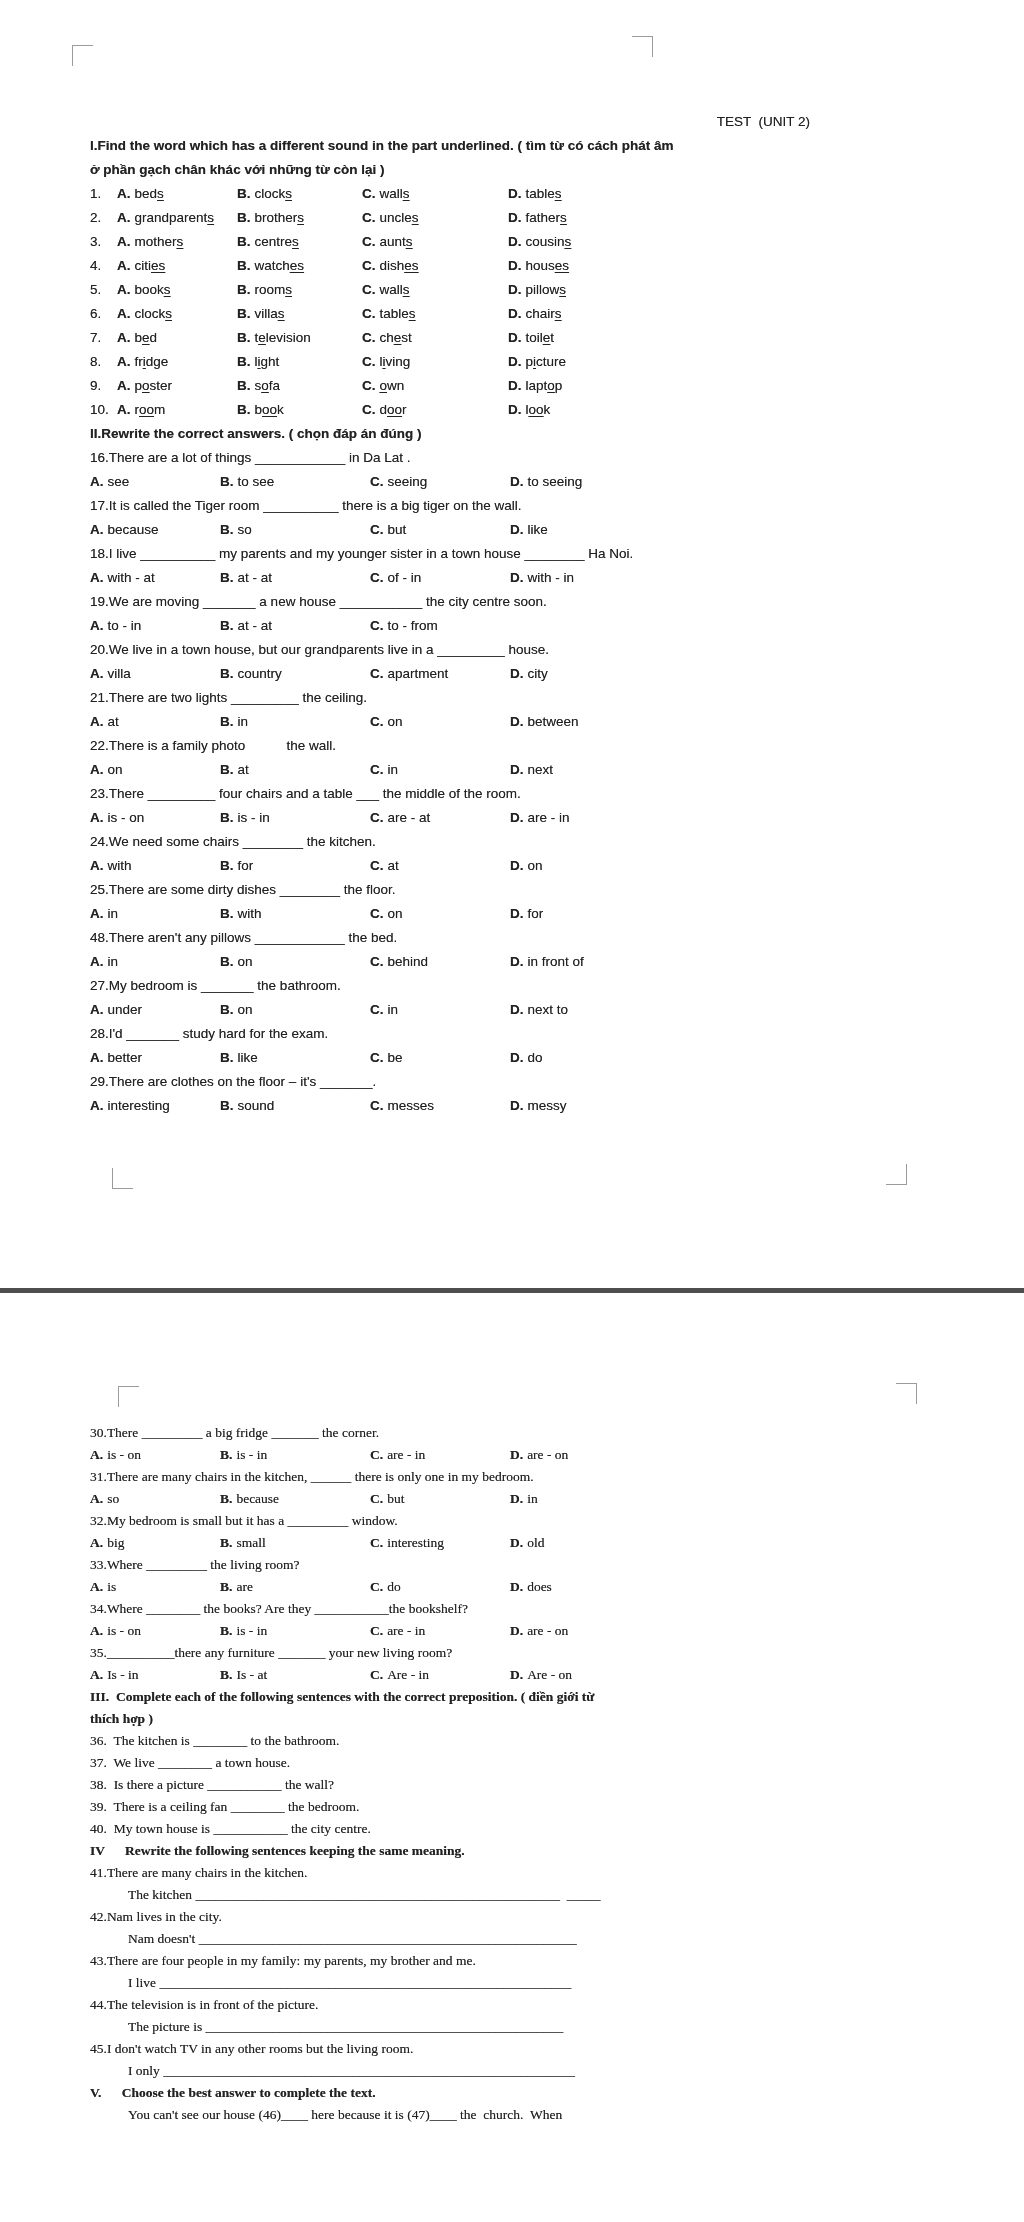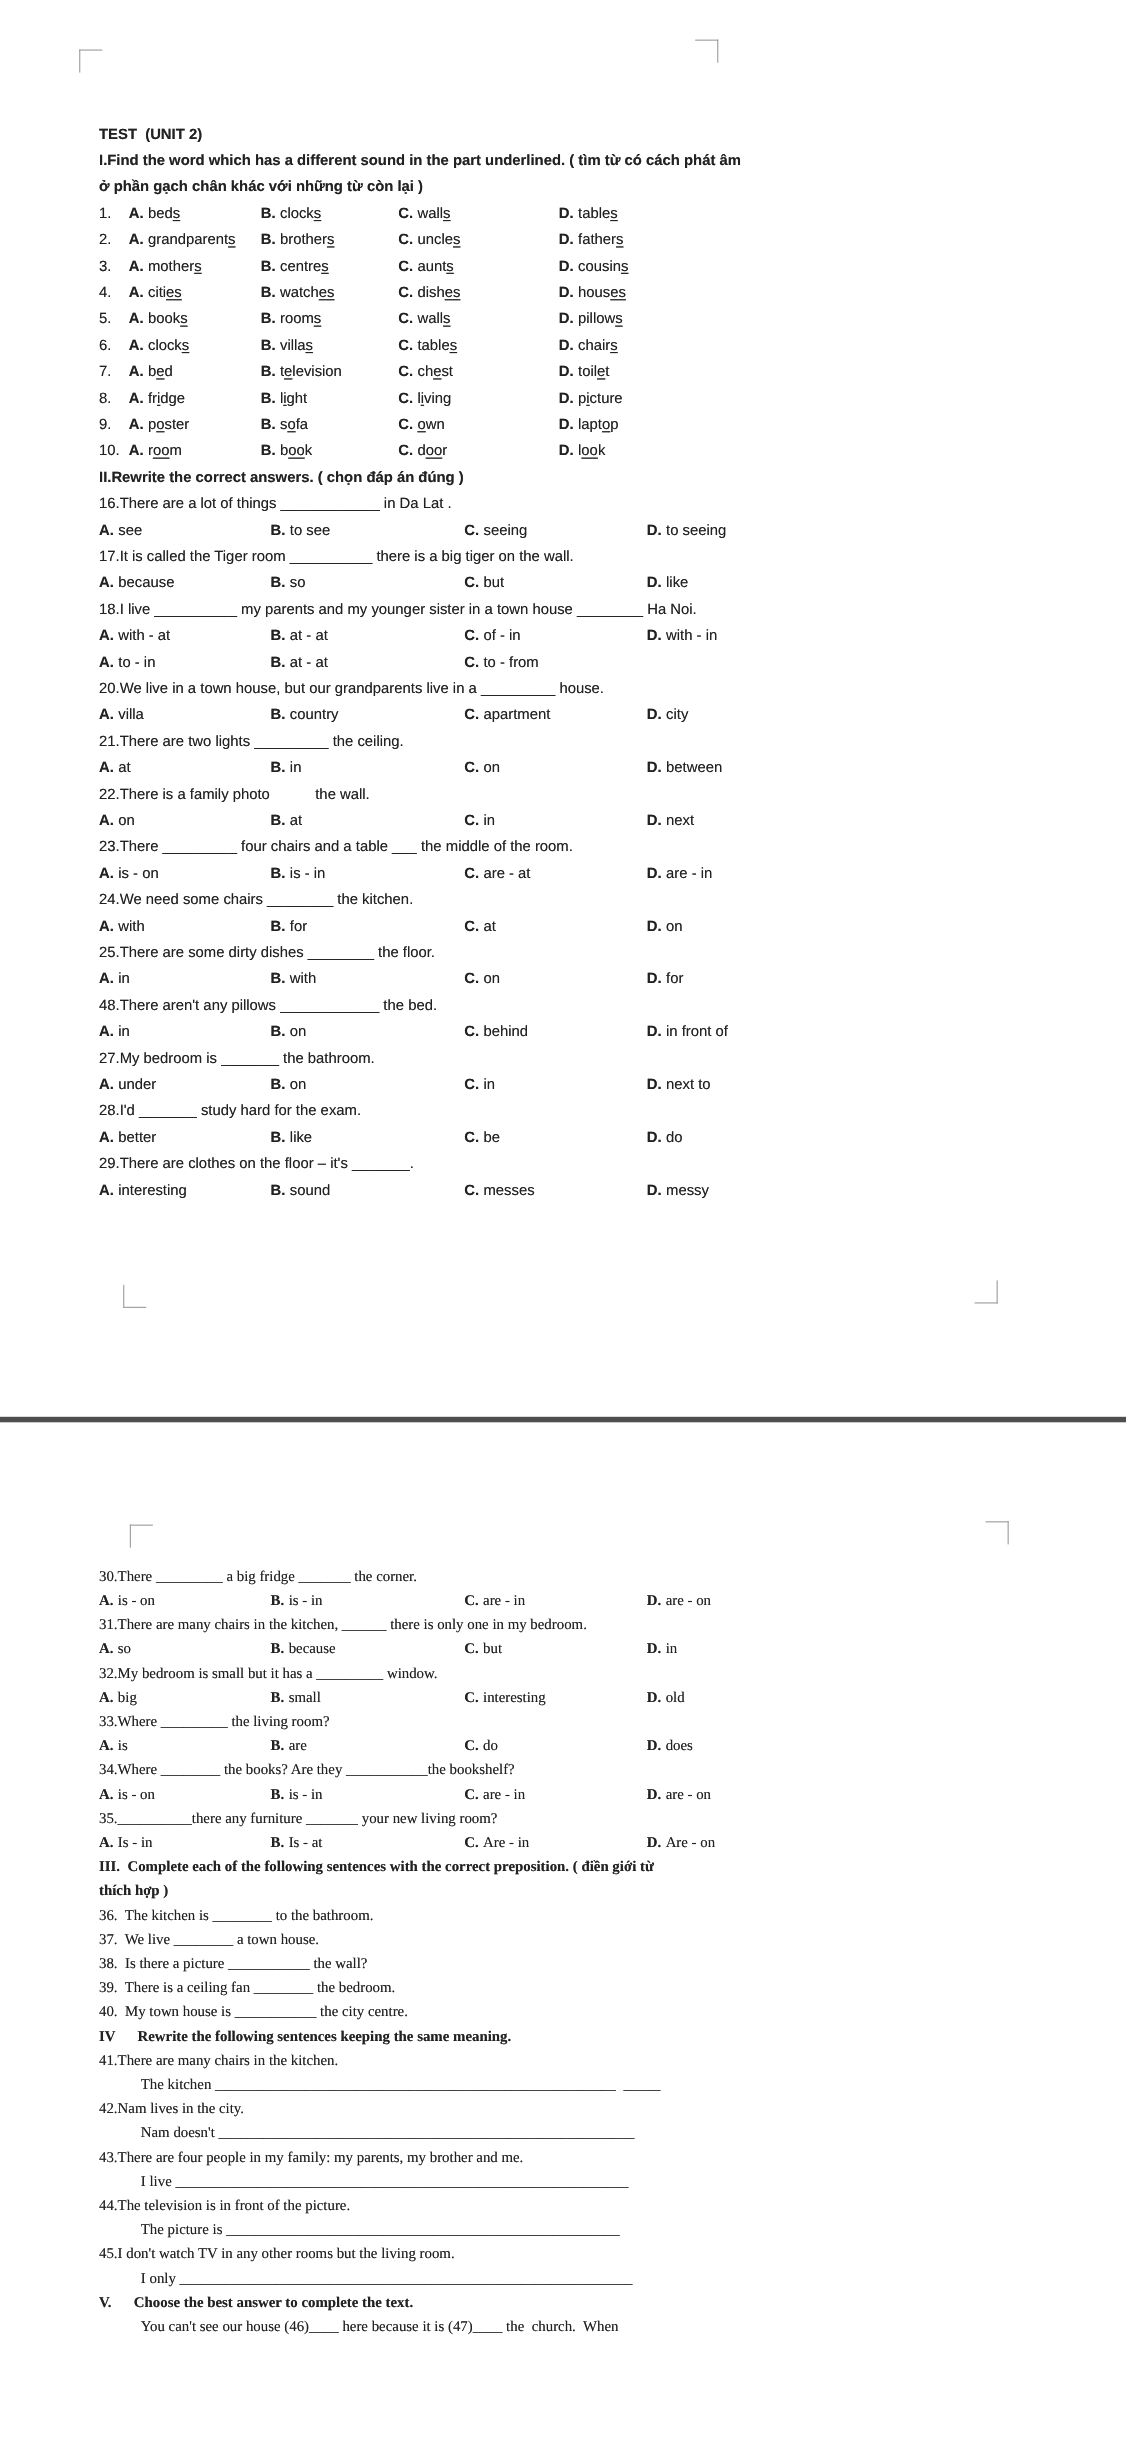--- a/index.html
+++ b/index.html
@@ -2,25 +2,25 @@
 <html><head>
 <meta charset="utf-8">
 <style>
   html,body{margin:0;padding:0;background:#ffffff;}
   .canvas{position:relative;width:1024px;height:2222px;background:#fff;overflow:hidden;
           font-family:"Liberation Sans","DejaVu Sans",sans-serif;color:#222;
           font-size:13.5px;text-shadow:0 0 .6px rgba(30,30,30,.55);}
   .page{position:absolute;left:90px;width:880px;}
   .p1{top:110px;line-height:24px;}
   .p2{top:1422px;line-height:22px;font-family:Liberation Serif, serif;}
-  .title{font-weight:bold;width:720px;text-align:left;white-space:pre-wrap;}
+  .title{font-weight:normal;width:720px;text-align:right;white-space:pre-wrap;}
   .hdg{font-weight:bold;white-space:pre-wrap;}
   .line{white-space:pre-wrap;}
   .prow{display:grid;grid-template-columns:27px 120px 125px 146px auto;}
-  .optrow{display:grid;grid-template-columns:130px 150px 140px auto;gap:26px;}
+  .optrow{display:grid;grid-template-columns:130px 150px 140px auto;}
   .opt{white-space:pre-wrap;}
   .opt b{font-weight:bold;margin-right:4px;}
   .u{text-decoration:underline;text-underline-offset:2px;}
   .ans{padding-left:38px;white-space:pre-wrap;}
   .divider{position:absolute;left:0;top:1288px;width:1024px;height:5px;background:#4e4e4e;}
   .mark{position:absolute;width:20px;height:20px;border:0 solid #9b9b9b;border-width:0;}
   .m-tl{border-top-width:1px;border-left-width:1px;}
   .m-tr{border-top-width:1px;border-right-width:1px;}
   .m-bl{border-bottom-width:1px;border-left-width:1px;}
   .m-br{border-bottom-width:1px;border-right-width:1px;}
@@ -156,20 +156,21 @@
           <div class="line">18.I live __________ my parents and my younger sister in a town house ________ Ha Noi.</div>
           <div class="optrow">
             <span class="opt"><b>A.</b><span>with - at</span></span>
             <span class="opt"><b>B.</b><span>at - at</span></span>
             <span class="opt"><b>C.</b><span>of - in</span></span>
             <span class="opt"><b>D.</b><span>with - in</span></span>
           </div>
         </div>
 
         <div>
+          <div class="line">19.We are moving _______ a new house ___________ the city centre soon.</div>
           <div class="optrow">
             <span class="opt"><b>A.</b><span>to - in</span></span>
             <span class="opt"><b>B.</b><span>at - at</span></span>
             <span class="opt"><b>C.</b><span>to - from</span></span>
           </div>
         </div>
 
         <div>
           <div class="line">20.We live in a town house, but our grandparents live in a _________ house.</div>
           <div class="optrow">

